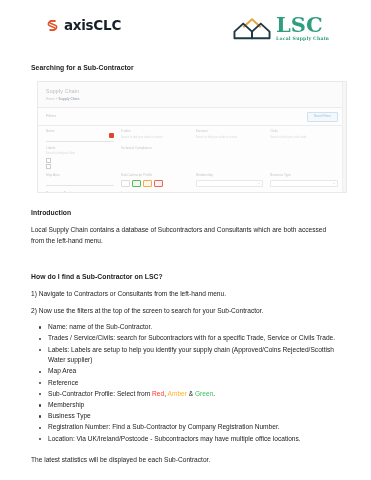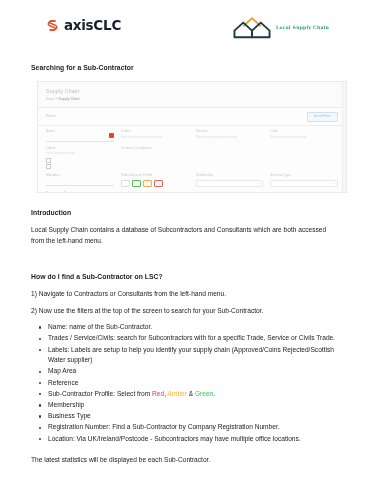--- a/index.html
+++ b/index.html
@@ -274,20 +274,21 @@
 
     <div class="lsc-logo">
       <span class="lsc-houses">
         <svg viewBox="0 0 52 34" width="38" height="26" aria-hidden="true">
           <path d="M14 16 L26 5 L38 16" fill="none" stroke="#e8a33d" stroke-width="2.6" stroke-linejoin="round"></path>
           <path d="M2 22 L14 11 L26 22 L26 31 L2 31 Z" fill="none" stroke="#1f3a45" stroke-width="2.6" stroke-linejoin="round"></path>
           <path d="M26 22 L38 11 L50 22 L50 31 L26 31 Z" fill="none" stroke="#1f3a45" stroke-width="2.6" stroke-linejoin="round"></path>
         </svg>
       </span>
       <span class="lsc-text">
+        <div class="lsc-big">LSC</div>
         <div class="lsc-sub">Local Supply Chain</div>
       </span>
     </div>
   </div>
 
   <div class="doc">
 
     <div class="doc-title">Searching for a Sub-Contractor</div>
 
     <div class="shot">

